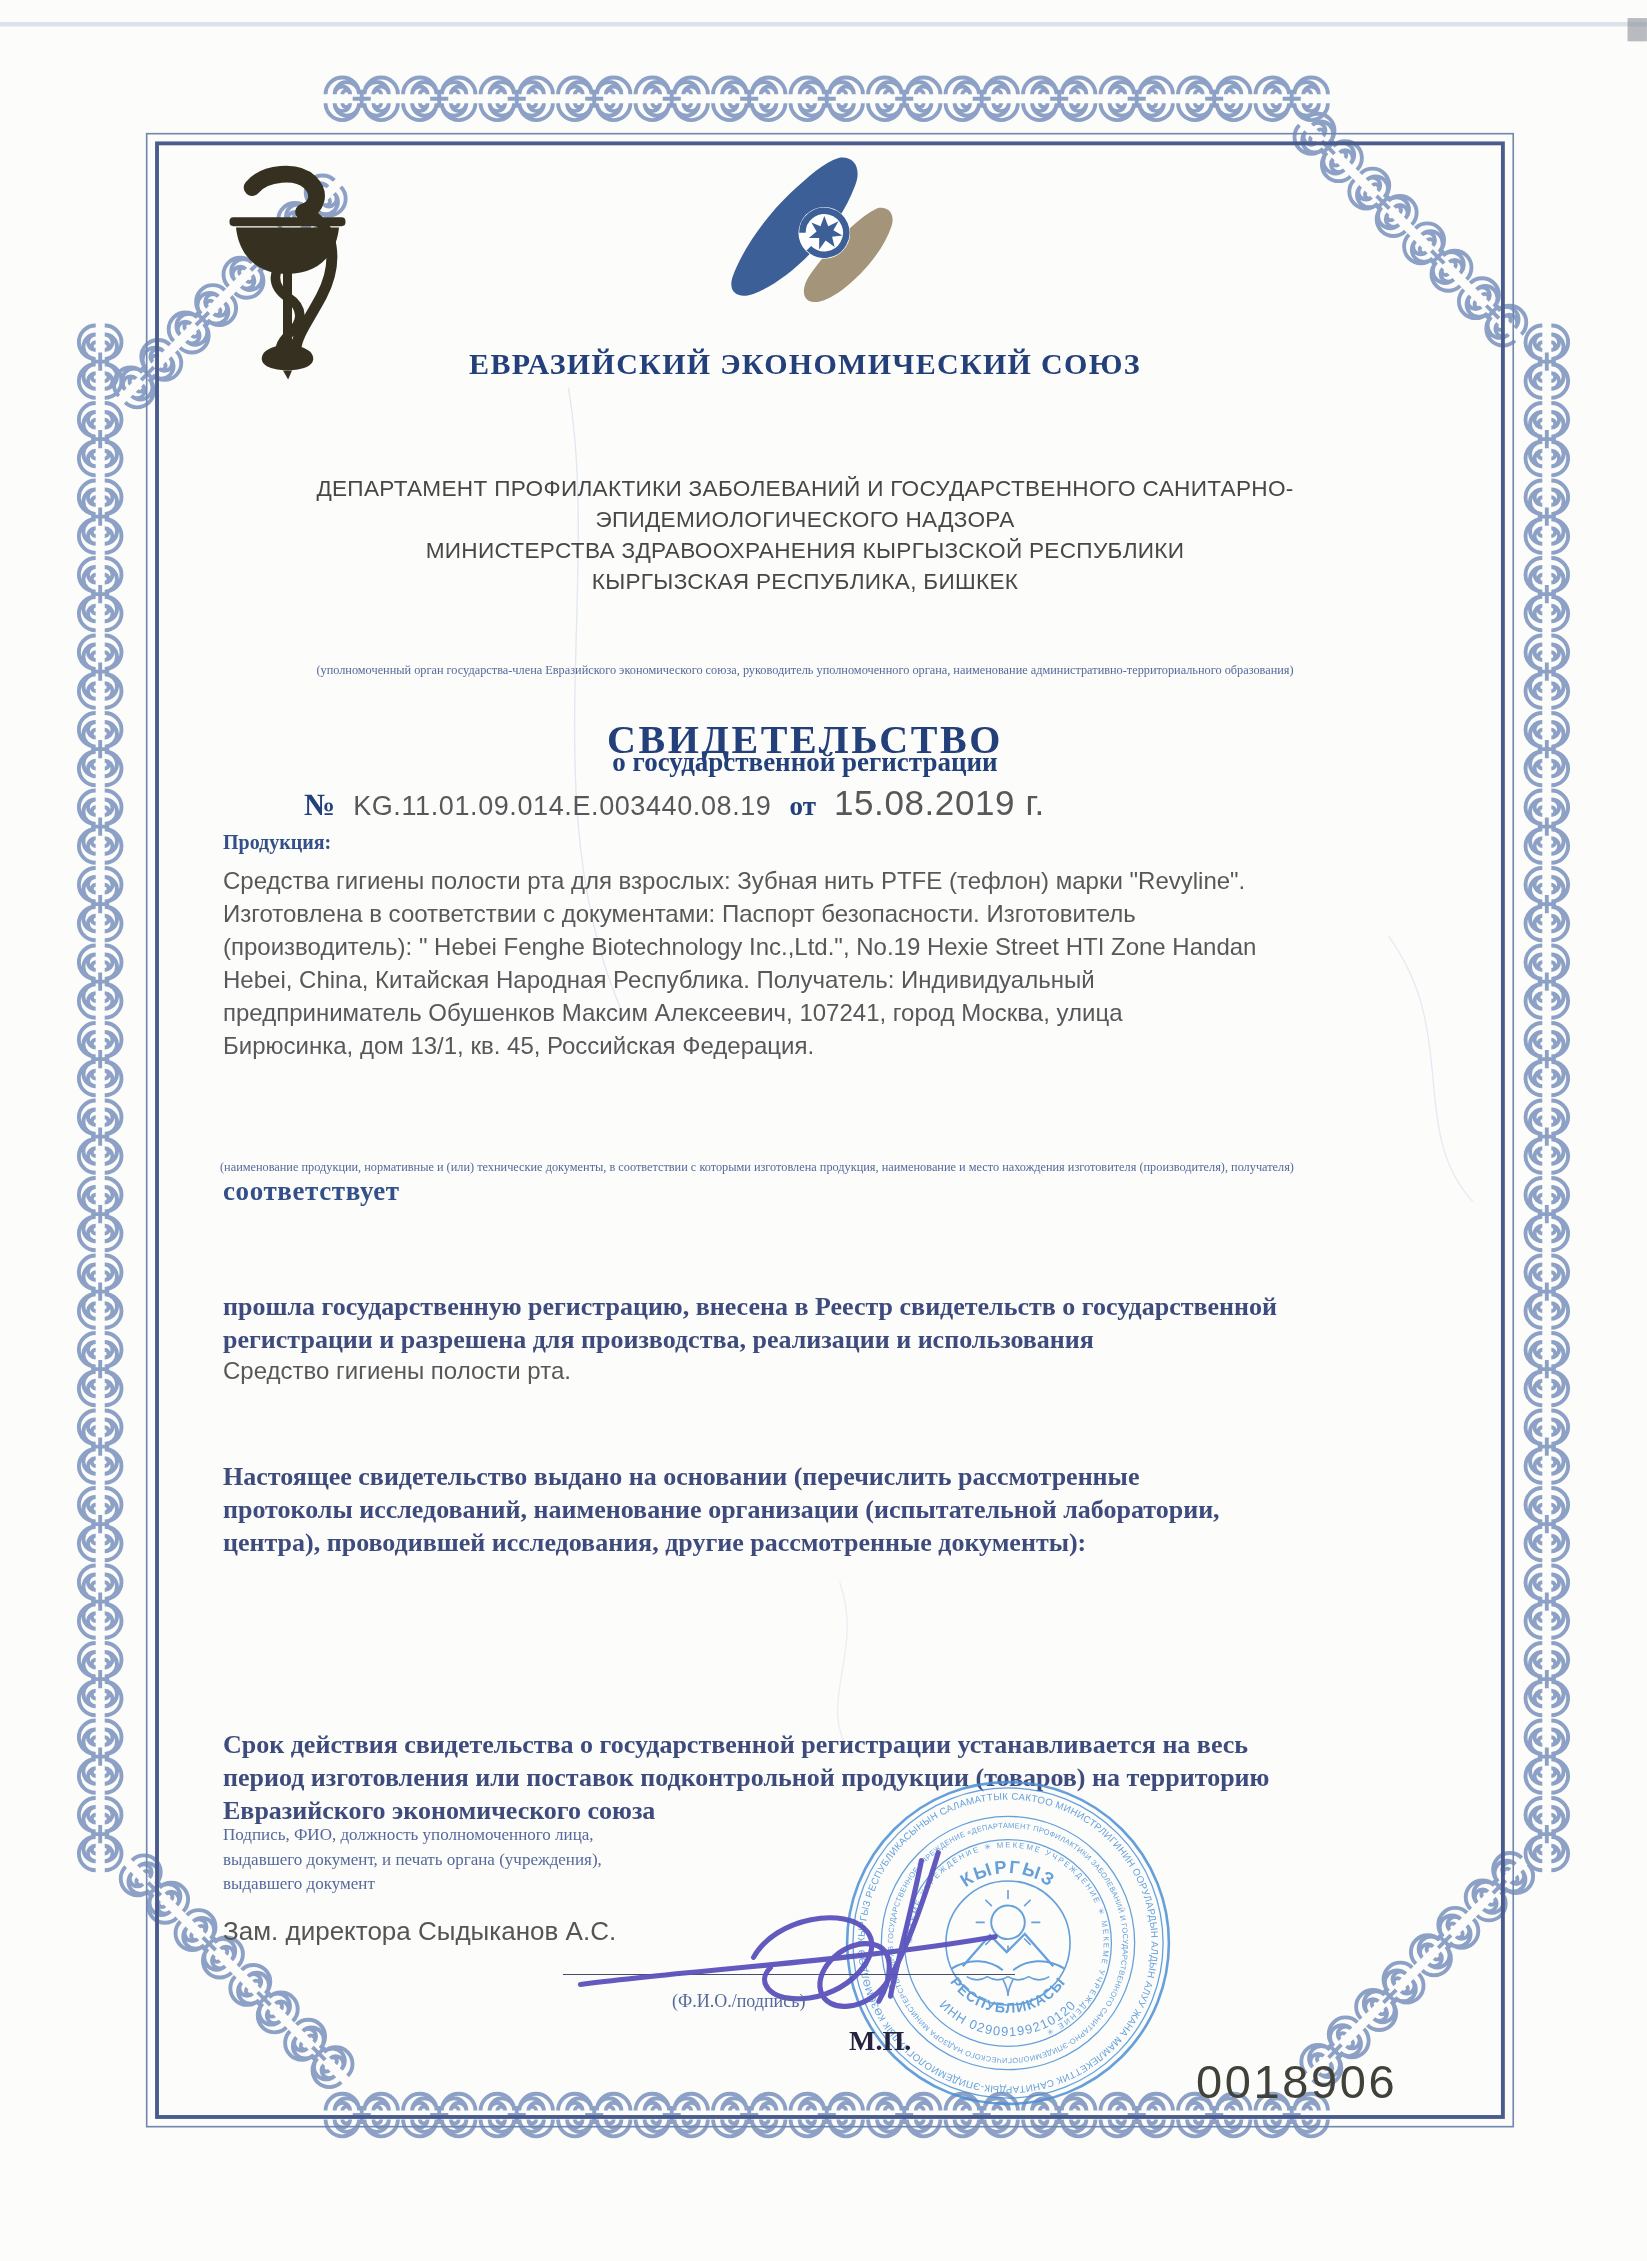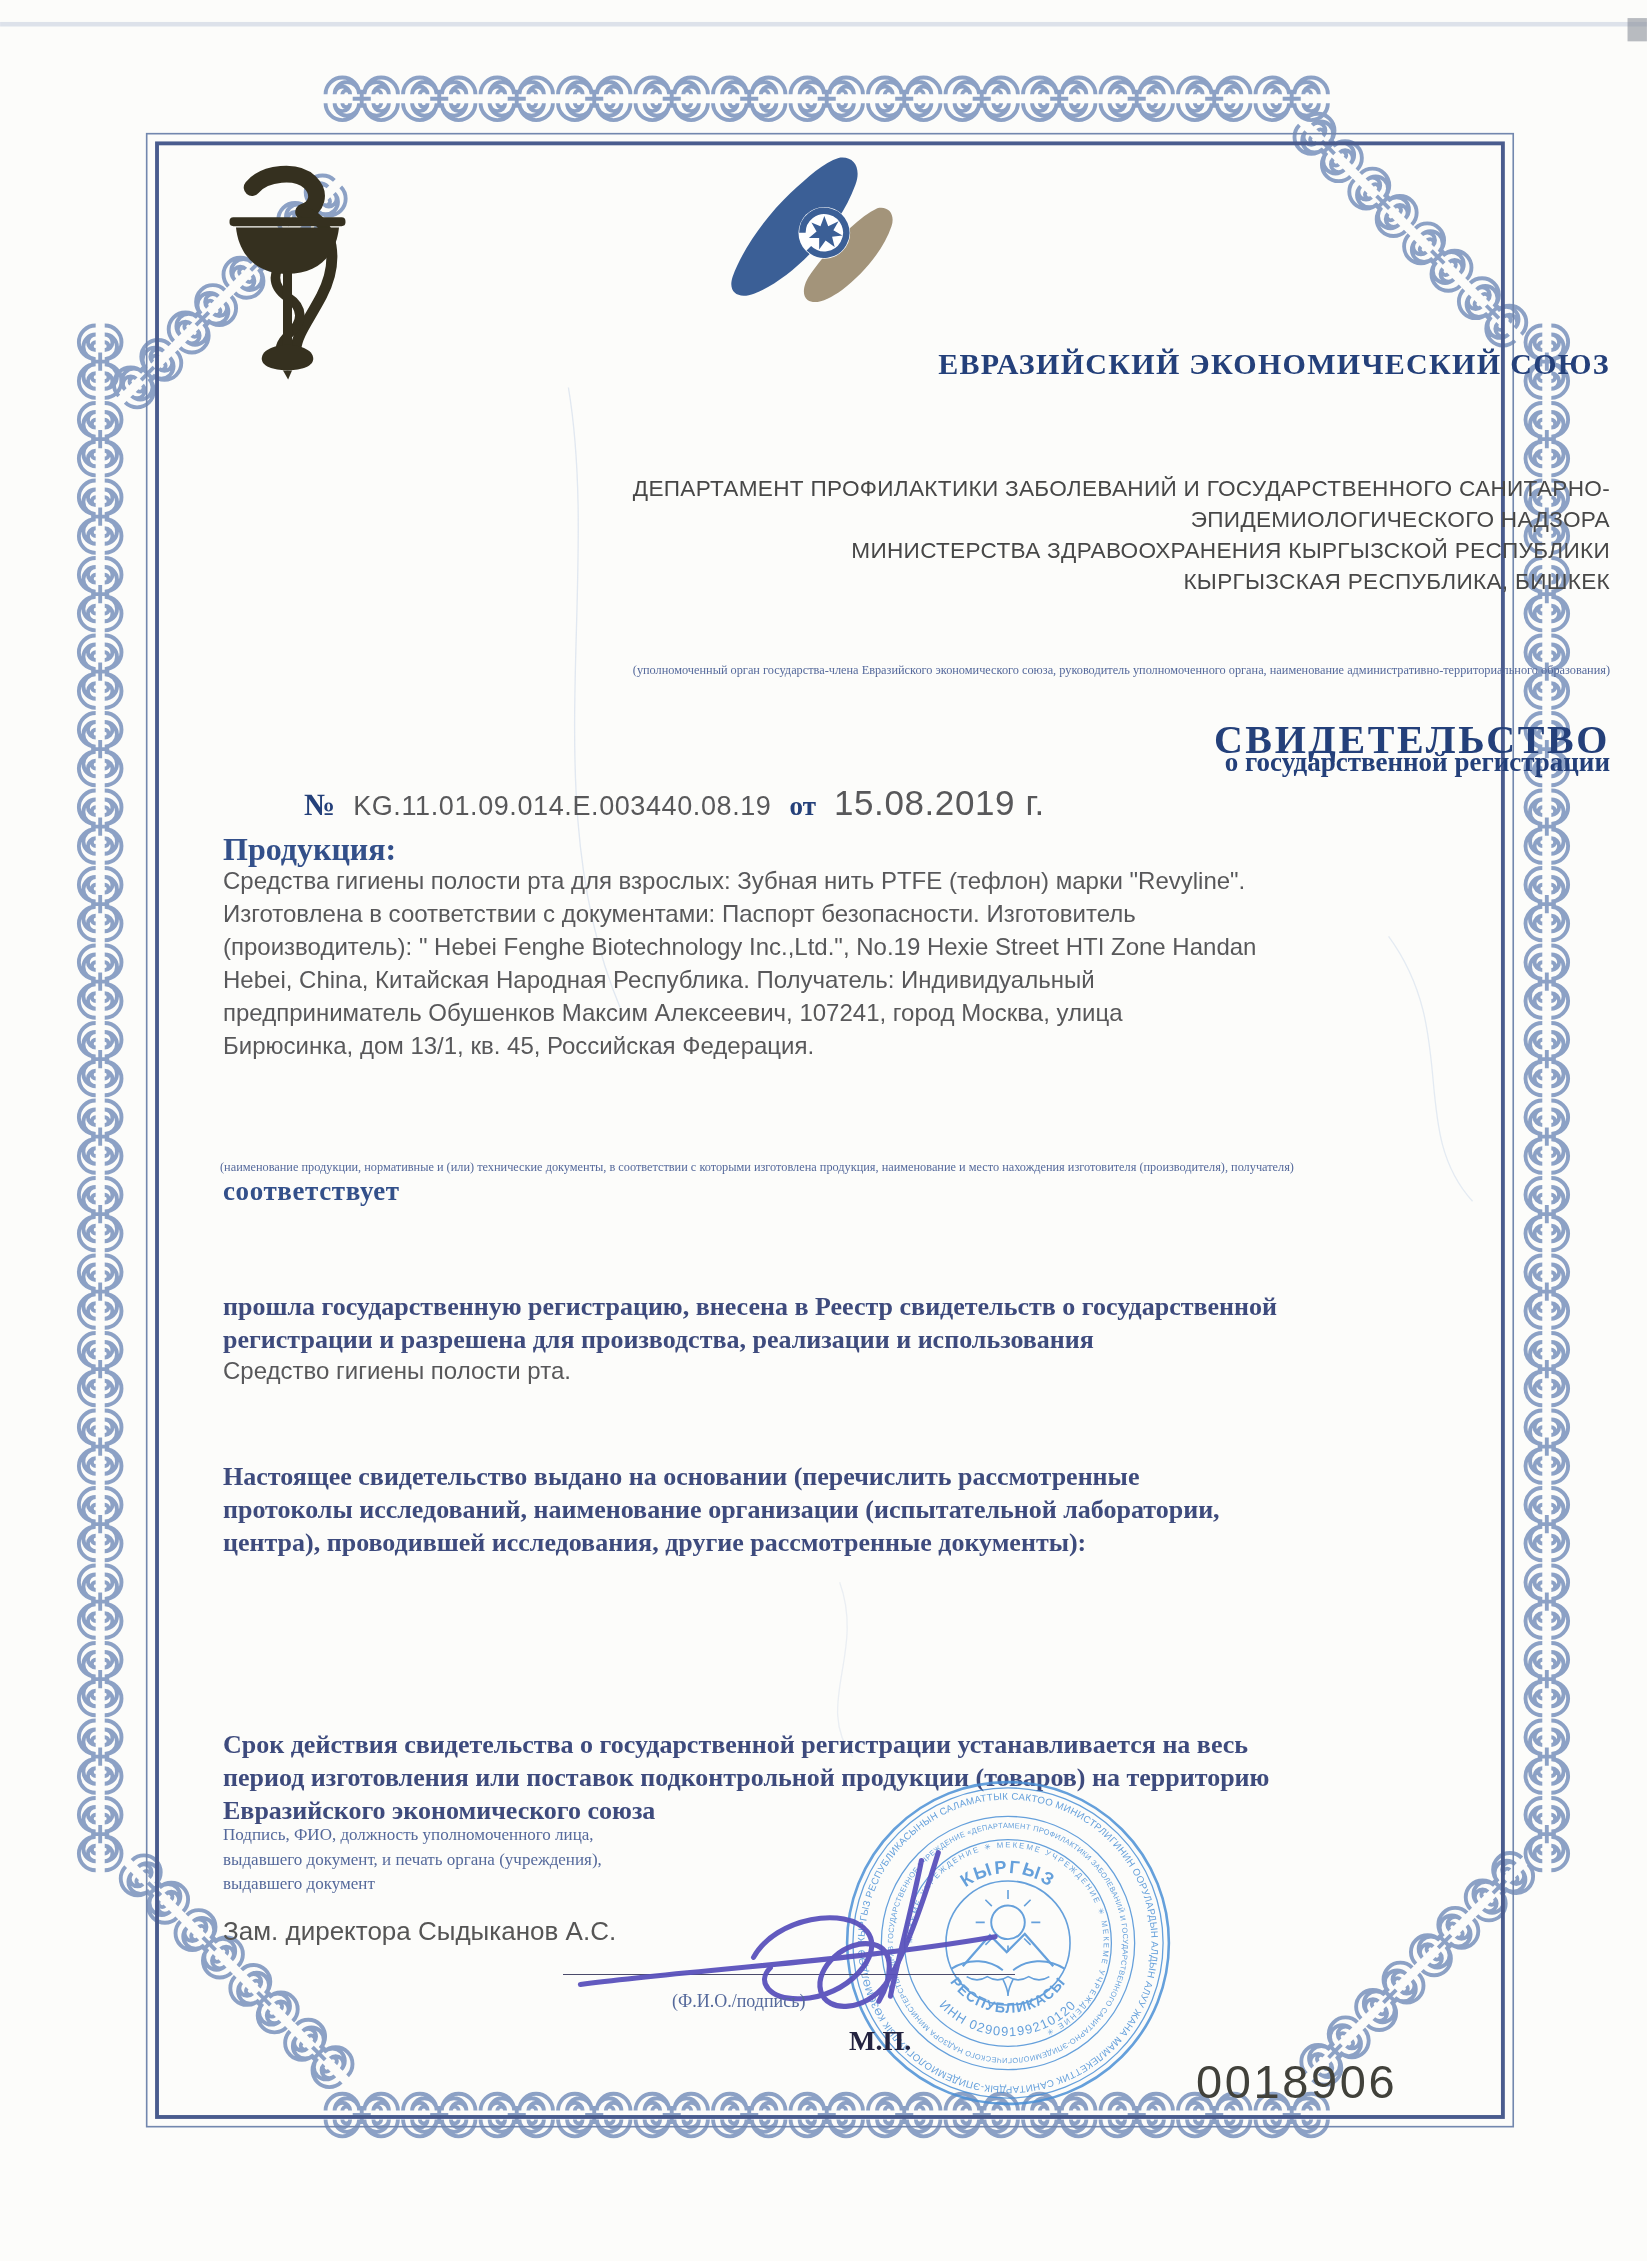--- a/index.html
+++ b/index.html
@@ -9,21 +9,21 @@
   svg{display:block;}
   .orn{stroke:#8ca1c5;stroke-width:6;fill:none;}
   .frame-thin{fill:none;stroke:#7287ae;stroke-width:2.5;}
   .frame-thick{fill:none;stroke:#4a5c8e;stroke-width:6;}
   .serifB{font-family:"Liberation Serif",serif;font-weight:bold;}
   .serif{font-family:"Liberation Serif",serif;}
   .sans{font-family:"Liberation Sans",sans-serif;}
   .navy{color:#24407a;}
   .cap{color:#55699b;}
   .gray{color:#58585a;}
-  .center{width:1610px;text-align:right;left:0;}
+  .center{width:1610px;text-align:center;left:0;}
   .dept{font-size:22.6px;line-height:31px;color:#474747;letter-spacing:0.3px;}
   .bodyline{font-size:24px;line-height:33px;color:#58585a;}
   .boldline{font-family:"Liberation Serif",serif;font-weight:bold;font-size:26px;line-height:33px;color:#3e4b7d;}
   .capline{font-size:17px;line-height:24.5px;}
   .stamp-txt{font-family:"Liberation Sans",sans-serif;fill:#4b90d6;}
   .stamp-stroke{fill:none;stroke:#4b90d6;}
 </style>
 </head>
 <body>
 
@@ -193,21 +193,21 @@
 
   <div class="abs center serifB navy" style="top:747px;font-size:27px;">о государственной регистрации</div>
 
   <div class="abs" style="left:304px;top:783px;display:flex;align-items:baseline;gap:18px;">
     <span class="serifB navy" style="font-size:31px;">№</span>
     <span class="sans gray" style="font-size:27px;letter-spacing:0.6px;">KG.11.01.09.014.E.003440.08.19</span>
     <span class="serifB navy" style="font-size:27px;">от</span>
     <span class="sans gray" style="font-size:35px;letter-spacing:0.6px;">15.08.2019 г.</span>
   </div>
 
-  <div class="abs serifB" style="left:223px;top:831px;font-size:32px;color:#33508a;text-align:right;">Продукция:</div>
+  <div class="abs serifB" style="left:223px;top:831px;font-size:20px;color:#33508a;text-align:right;">Продукция:</div>
 
   <div class="abs" style="left:223px;top:864px;width:1227px;">
     <div class="bodyline">Средства гигиены полости рта для взрослых: Зубная нить PTFE (тефлон) марки "Revyline".</div>
     <div class="bodyline">Изготовлена в соответствии с документами: Паспорт безопасности. Изготовитель</div>
     <div class="bodyline">(производитель): " Hebei Fenghe Biotechnology Inc.,Ltd.", No.19 Hexie Street HTI Zone Handan</div>
     <div class="bodyline">Hebei, China, Китайская Народная Республика.  Получатель: Индивидуальный</div>
     <div class="bodyline">предприниматель Обушенков Максим Алексеевич, 107241, город Москва, улица</div>
     <div class="bodyline">Бирюсинка, дом 13/1, кв. 45, Российская Федерация.</div>
   </div>
 

